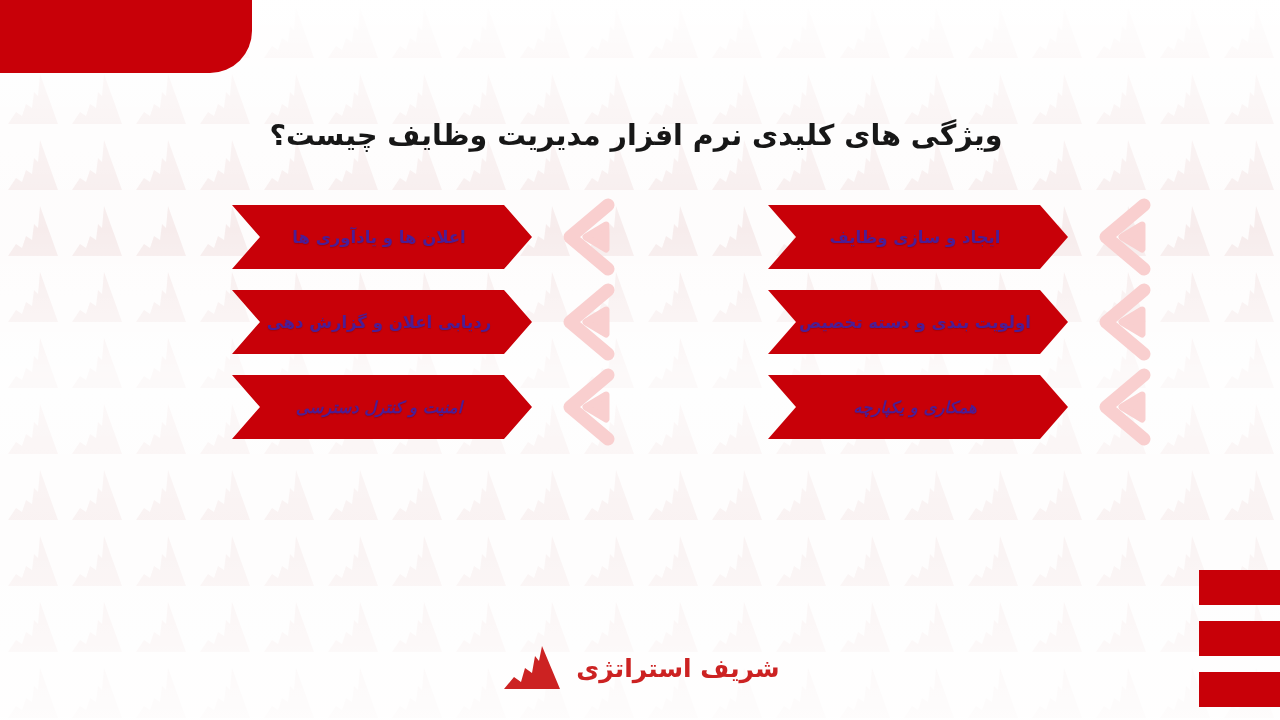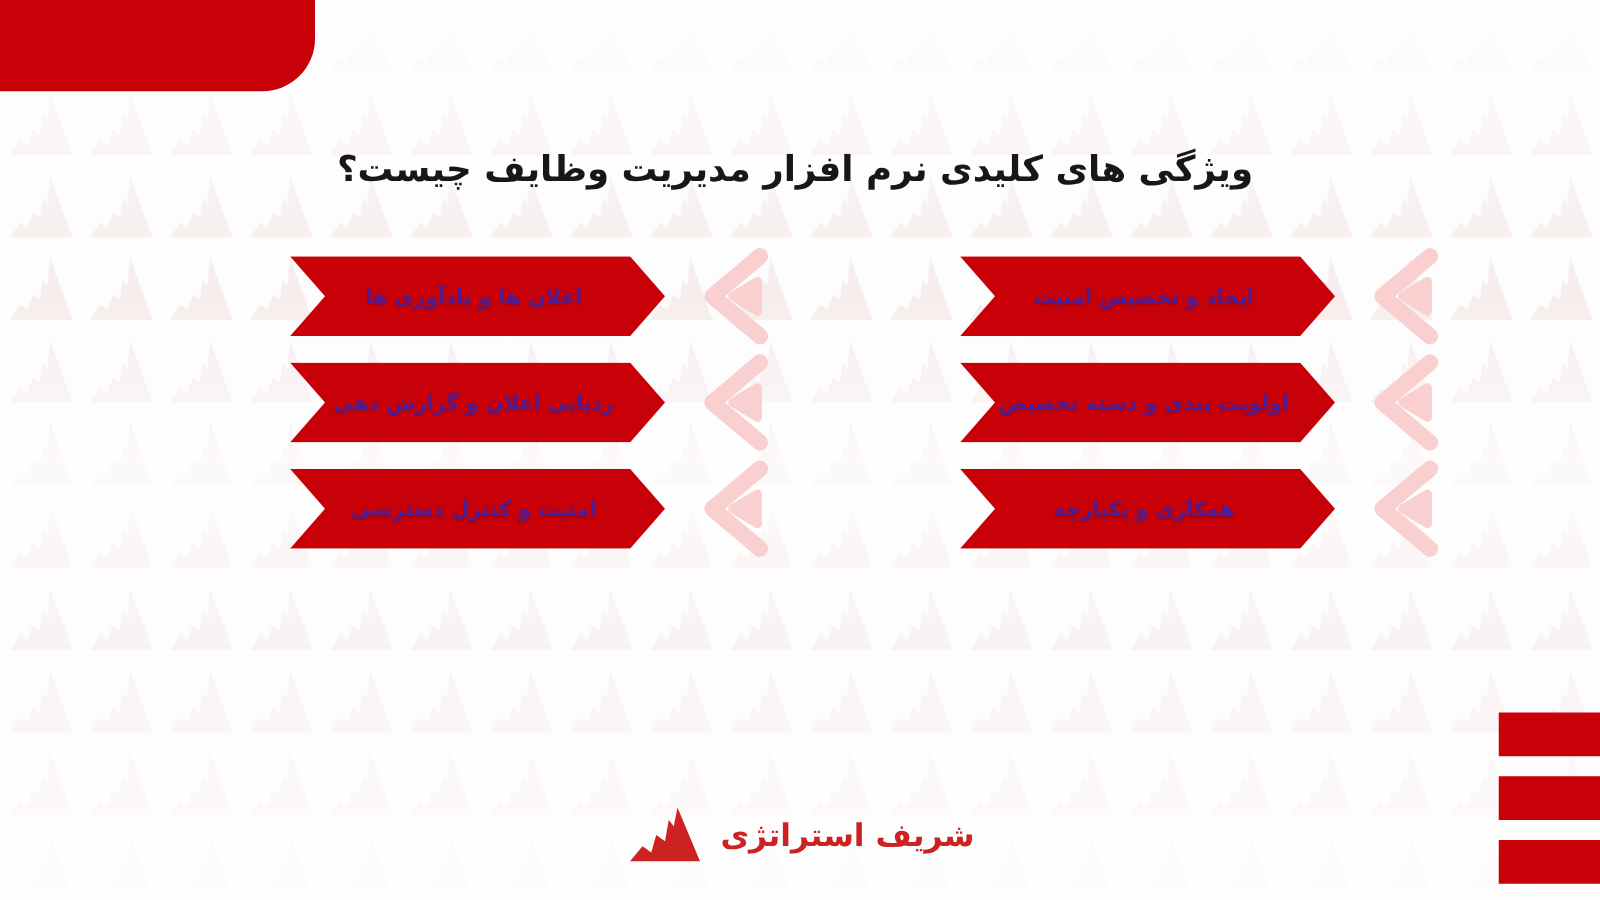--- a/index.html
+++ b/index.html
@@ -75,21 +75,21 @@
     left: 232px;
     top: 205px;
   }
 
   .arrow-item {
     position: relative;
     height: 64px;
     margin-bottom: 21px;
     direction: rtl;
   }
-  .arrow-item:last-child { margin-bottom: 16px; }
+  .arrow-item:last-child { margin-bottom: 16px; font-style: italic; }
 
   
   .chevron-deco {
     position: absolute;
     right: -66px;
     top: -8px;
     width: 84px;
     height: 80px;
     z-index: 1;
     pointer-events: none;
@@ -195,21 +195,21 @@
   <h1 id="title">ویژگی های کلیدی نرم افزار مدیریت وظایف چیست؟</h1>
 
   <div class="column" id="column-right">
 
     <div class="arrow-item">
       <svg class="chevron-deco" viewBox="0 0 84 80" aria-hidden="true">
         <path d="M58 8 L20 40 L58 72" fill="none" stroke="#f9cfcf" stroke-width="13" stroke-linecap="round" stroke-linejoin="round"></path>
         <path d="M56 28 L36 40 L56 52 Z" fill="#f9cfcf" stroke="#f9cfcf" stroke-width="7" stroke-linejoin="round"></path>
       </svg>
       <div class="arrow-shape"></div>
-      <div class="arrow-label">ایجاد و تخصیص امنیت</div>
+      <div class="arrow-label">ایجاد و سازی وظایف</div>
     </div>
 
     <div class="arrow-item">
       <svg class="chevron-deco" viewBox="0 0 84 80" aria-hidden="true">
         <path d="M58 8 L20 40 L58 72" fill="none" stroke="#f9cfcf" stroke-width="13" stroke-linecap="round" stroke-linejoin="round"></path>
         <path d="M56 28 L36 40 L56 52 Z" fill="#f9cfcf" stroke="#f9cfcf" stroke-width="7" stroke-linejoin="round"></path>
       </svg>
       <div class="arrow-shape"></div>
       <div class="arrow-label">اولویت بندی و دسته تخصیص</div>
     </div>

